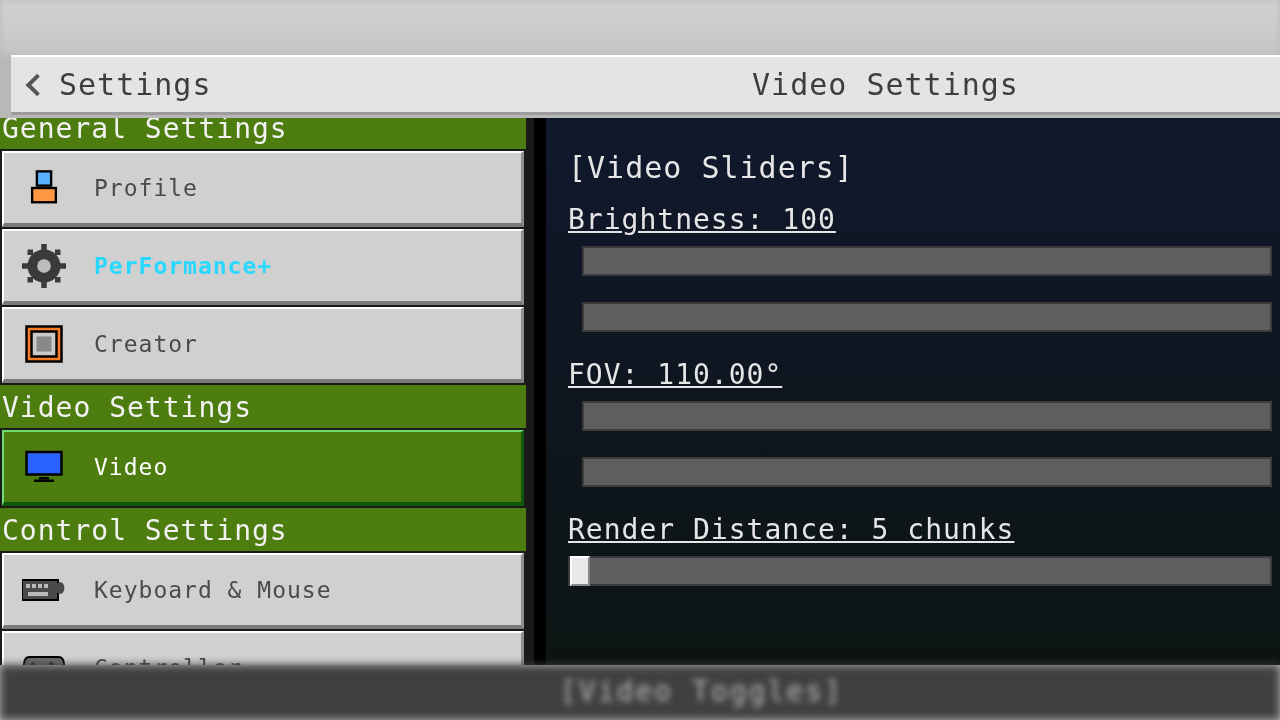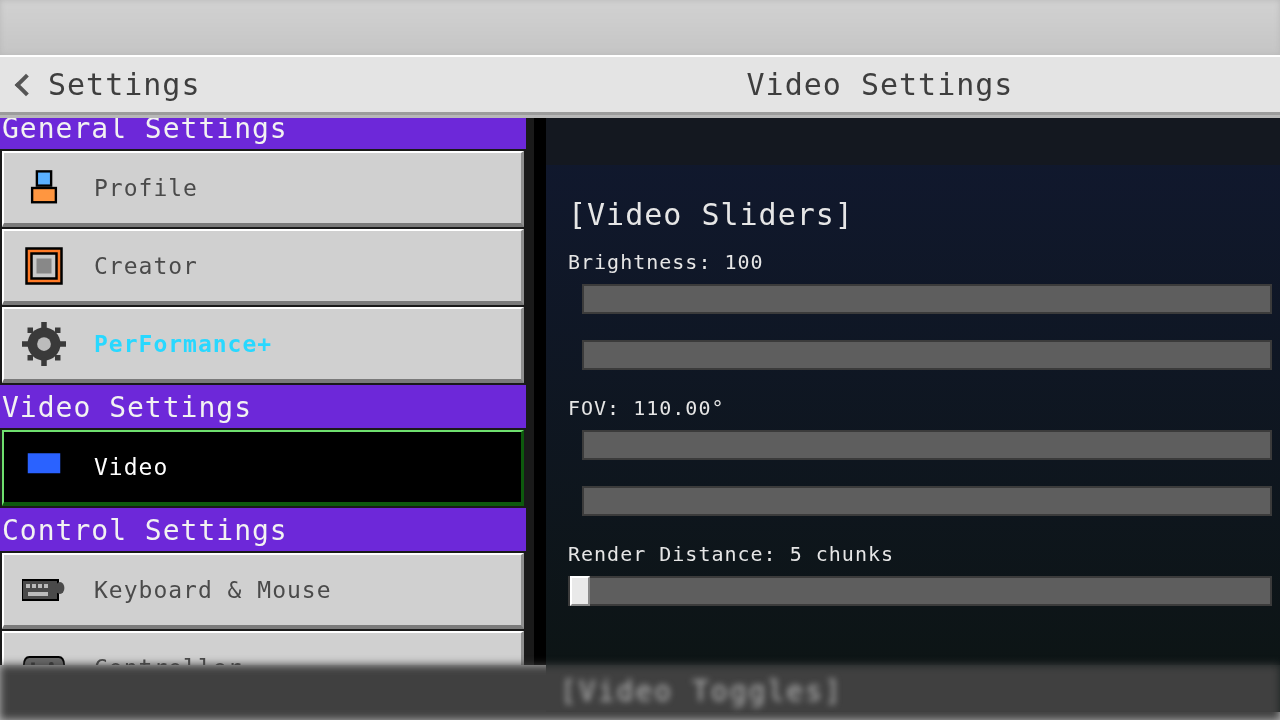--- a/index.html
+++ b/index.html
@@ -20,21 +20,21 @@
     position: absolute; bottom: 0; left: 0; right: 0; height: 55px;
     background: #404040;
     filter: blur(4px);
   }
   .blur-text-bottom {
     position: absolute; bottom: 12px; left: 560px;
     color: #b8b8b8; font-size: 28px; letter-spacing: 2px;
     filter: blur(3px);
   }
   .header {
-    position: absolute; top: 55px; left: 0; right: 0; height: 60px;
+    position: absolute; top: 55px; left: 11px; right: 0; height: 60px;
     background: #e4e4e4;
     border-top: 2px solid #fff;
     border-bottom: 3px solid #9c9c9c;
     display: flex; align-items: center;
   }
   .back-btn {
     display: flex; align-items: center; gap: 14px;
     padding: 0 18px; height: 100%;
     color: #3e3e3e; font-size: 30px; letter-spacing: 1px;
     cursor: pointer;
@@ -57,56 +57,56 @@
   
   .sidebar {
     width: 534px; height: 100%;
     background: #1a1a1a;
     padding-right: 8px;
     overflow: hidden;
   }
   .section-label {
     color: #f2f2f2; font-size: 28px; letter-spacing: 1px;
     padding: 6px 8px 4px 2px;
-    background: #6d28d9;
+    background: #4d7c0f;
   }
   .section-label.cut { margin-top: -12px; }
   .sidebar-item {
     display: flex; align-items: center; gap: 28px;
     height: 76px; padding: 0 18px;
     background: #d0d0d0;
     border: 2px solid #fff; border-bottom: 4px solid #7a7a7a; border-right: 3px solid #8f8f8f;
     margin: 2px 2px 2px 2px;
     color: #4a4a4a; font-size: 23px; letter-spacing: 1px;
     cursor: pointer;
   }
   .sidebar-item.selected {
-    background: #000000;
+    background: #4d7c0f;
     border: 2px solid #6fe06f; border-bottom: 4px solid #0d5a0d; border-right: 3px solid #0d5a0d;
     color: #fff;
   }
   .perf-text { color: #28d8ff; font-weight: bold; }
   .icon-box { width: 44px; height: 44px; display:flex; align-items:center; justify-content:center; }
   
   
   .content {
     flex: 1; height: 100%;
     background: linear-gradient(180deg, rgba(16,24,46,0.92), rgba(12,20,18,0.92));
     padding: 18px 8px 0 22px;
     color: #e0e0e0;
     overflow: hidden;
-    margin-top: 47px;
   }
   .group-label {
     font-size: 30px; letter-spacing: 1px; color: #e6e6e6;
     margin: 14px 0 18px 0;
   }
   .slider-label {
-    font-size: 20px; letter-spacing: 1px; color: #e6e6e6;
+    font-size: 28px; letter-spacing: 1px; color: #e6e6e6;
     margin-bottom: 10px;
+    text-decoration: underline;
   }
   .slider-track {
     height: 30px; background: #5e5e5e;
     border: 2px solid #3b3b3b;
     margin-bottom: 26px;
     position: relative;
   }
   .slider-thumb {
     position: absolute; top: -2px; bottom: -2px; width: 20px;
     background: #e9e9e9; border: 2px solid #ffffff; border-right-color:#888; border-bottom-color:#888;
@@ -134,31 +134,20 @@
     <div class="section-label cut">General Settings</div>
 
     <div class="sidebar-item">
       <span class="icon-box">
         <svg width="38" height="38" viewBox="0 0 16 16">
             <rect x="5" y="1" width="6" height="6" fill="#5ab0ff" stroke="#000"></rect>
             <rect x="3" y="8" width="10" height="6" fill="#ff9640" stroke="#000"></rect>
           </svg>
       </span>
       <span>Profile</span>
-    </div>
-
-    <div class="sidebar-item">
-      <span class="icon-box">
-        <svg width="40" height="40" viewBox="0 0 16 16">
-            <rect x="1" y="1" width="14" height="14" fill="#ff7a26" stroke="#000"></rect>
-            <rect x="3" y="3" width="10" height="10" fill="#c9c9c9" stroke="#000"></rect>
-            <rect x="5" y="5" width="6" height="6" fill="#888"></rect>
-          </svg>
-      </span>
-      <span>Creator</span>
     </div>
 
     <div class="sidebar-item">
       <span class="icon-box">
         <svg width="44" height="44" viewBox="0 0 16 16">
             <circle cx="8" cy="8" r="6" fill="#3a3a3a"></circle>
             <circle cx="8" cy="8" r="2.5" fill="#bcbcbc"></circle>
             <g fill="#3a3a3a">
               <rect x="7" y="0" width="2" height="3"></rect>
               <rect x="7" y="13" width="2" height="3"></rect>
@@ -167,20 +156,31 @@
               <rect x="2" y="2" width="2" height="2"></rect>
               <rect x="12" y="2" width="2" height="2"></rect>
               <rect x="2" y="12" width="2" height="2"></rect>
               <rect x="12" y="12" width="2" height="2"></rect>
             </g>
           </svg>
       </span>
       <span class="perf-text">PerFormance+</span>
     </div>
 
+    <div class="sidebar-item">
+      <span class="icon-box">
+        <svg width="40" height="40" viewBox="0 0 16 16">
+            <rect x="1" y="1" width="14" height="14" fill="#ff7a26" stroke="#000"></rect>
+            <rect x="3" y="3" width="10" height="10" fill="#c9c9c9" stroke="#000"></rect>
+            <rect x="5" y="5" width="6" height="6" fill="#888"></rect>
+          </svg>
+      </span>
+      <span>Creator</span>
+    </div>
+
     <div class="section-label">Video Settings</div>
 
     <div class="sidebar-item selected">
       <span class="icon-box">
         <svg width="40" height="40" viewBox="0 0 16 16">
             <rect x="1" y="2" width="14" height="9" fill="#2a62ff" stroke="#000"></rect>
             <rect x="6" y="12" width="4" height="1" fill="#000"></rect>
             <rect x="4" y="13" width="8" height="1" fill="#000"></rect>
           </svg>
       </span>

